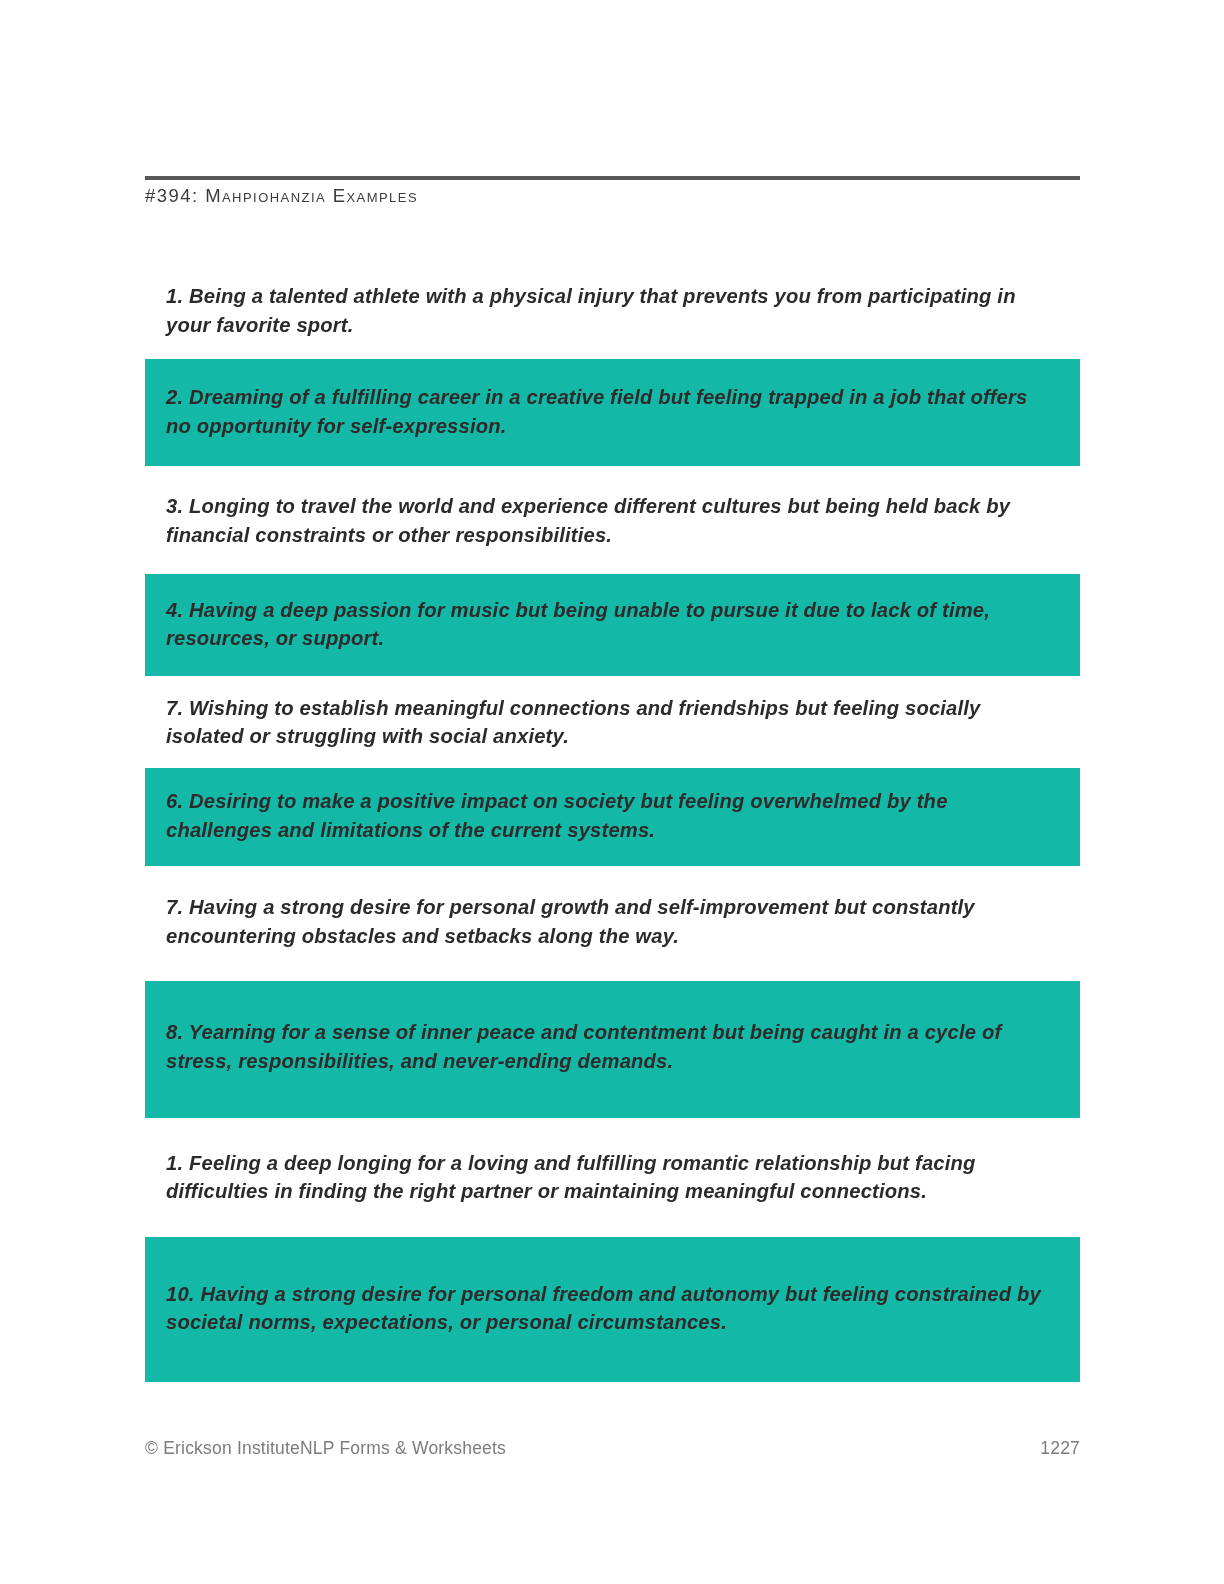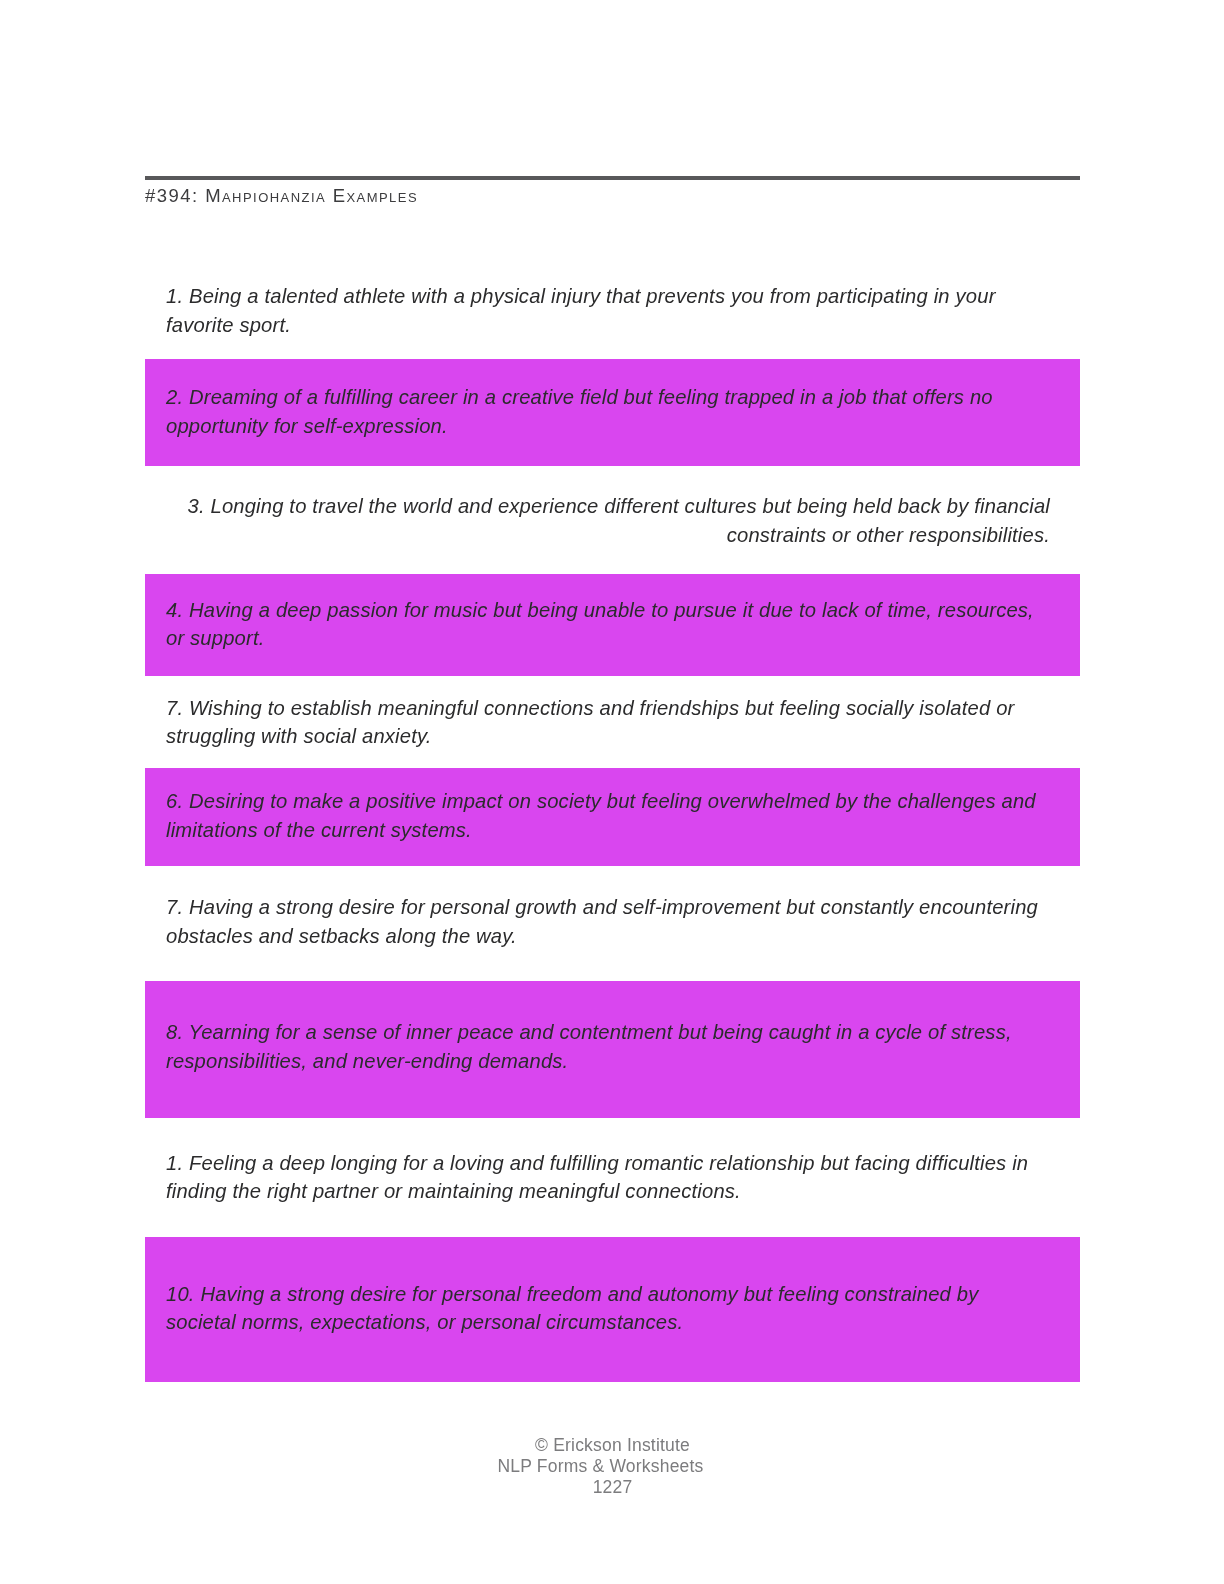--- a/index.html
+++ b/index.html
@@ -55,57 +55,57 @@
   }
 
   .item {
     box-sizing: border-box;
     width: 935px;
     padding-left: 21px;
     padding-right: 30px;
     background: transparent;
   }
   .item.shaded {
-    background: #d946ef;
+    background: #14b8a6;
   }
 
   .item-text {
     margin: 0;
     font-style: italic;
     font-size: 20.2px;
     line-height: 28.6px;
     color: #2b2b2c;
     letter-spacing: 0.18px;
+    font-weight: bold;
   }
 
   
   .item.p1  { padding-top: 14px; padding-bottom: 20px; }
   .item.p2  { padding-top: 24px; padding-bottom: 26px; }
-  .item.p3  { padding-top: 26px; padding-bottom: 24px; text-align: right; }
+  .item.p3  { padding-top: 26px; padding-bottom: 24px; }
   .item.p4  { padding-top: 22px; padding-bottom: 23px; }
   .item.p5  { padding-top: 18px; padding-bottom: 17px; }
   .item.p6  { padding-top: 19px; padding-bottom: 22px; }
   .item.p7  { padding-top: 27px; padding-bottom: 31px; }
   .item.p8  { padding-top: 37px; padding-bottom: 42px; }
   .item.p9  { padding-top: 31px; padding-bottom: 31px; }
   .item.p10 { padding-top: 43px; padding-bottom: 45px; }
 
   
   .footer {
     position: absolute;
     left: 145px;
     top: 1435px;
     width: 935px;
     height: 26px;
     display: flex;
     align-items: center;
     font-size: 17.5px;
     color: #7c7c7e;
     letter-spacing: 0.2px;
-    flex-direction: column;
   }
   .footer-left   { flex: 0 0 auto; }
   .footer-center { flex: 1 1 auto; text-align: left; padding-right: 24px; }
   .footer-right  { flex: 0 0 auto; }
 </style>
 </head>
 <body>
 
 <div class="page">
 

